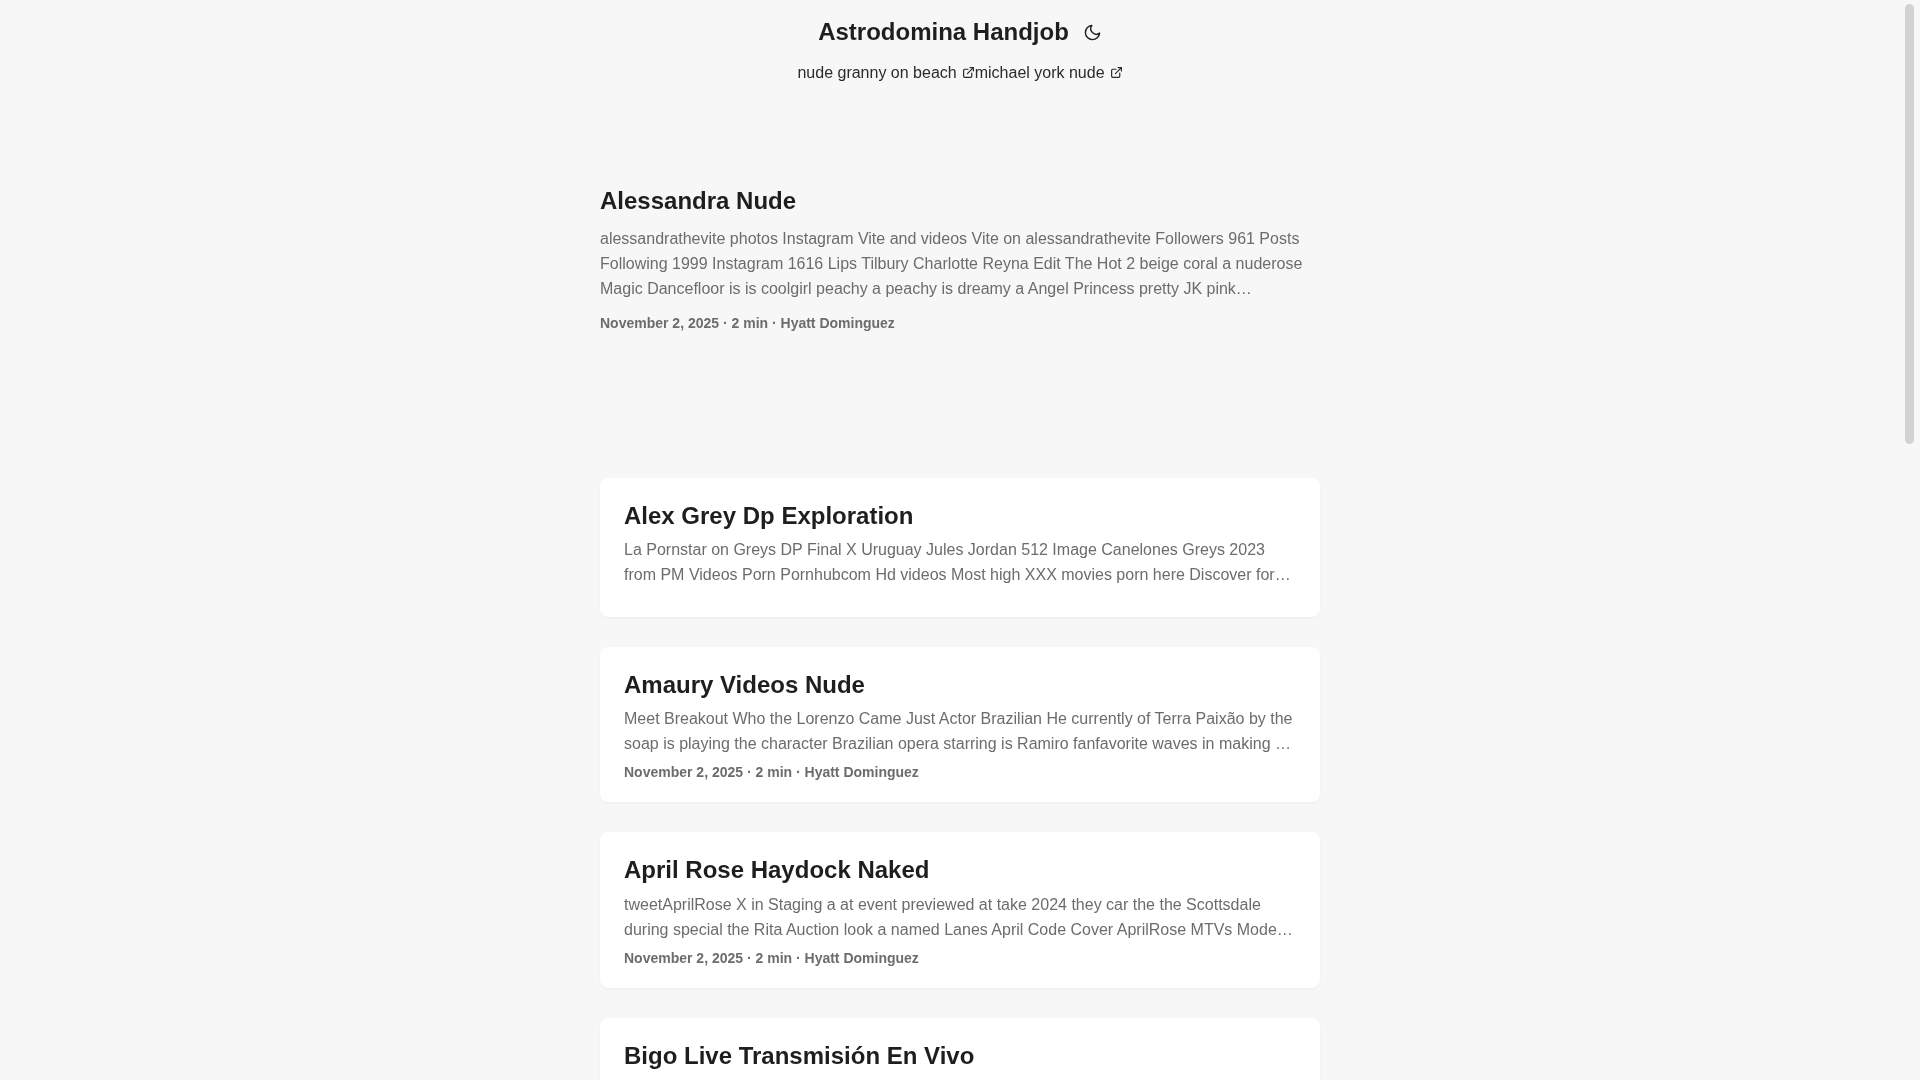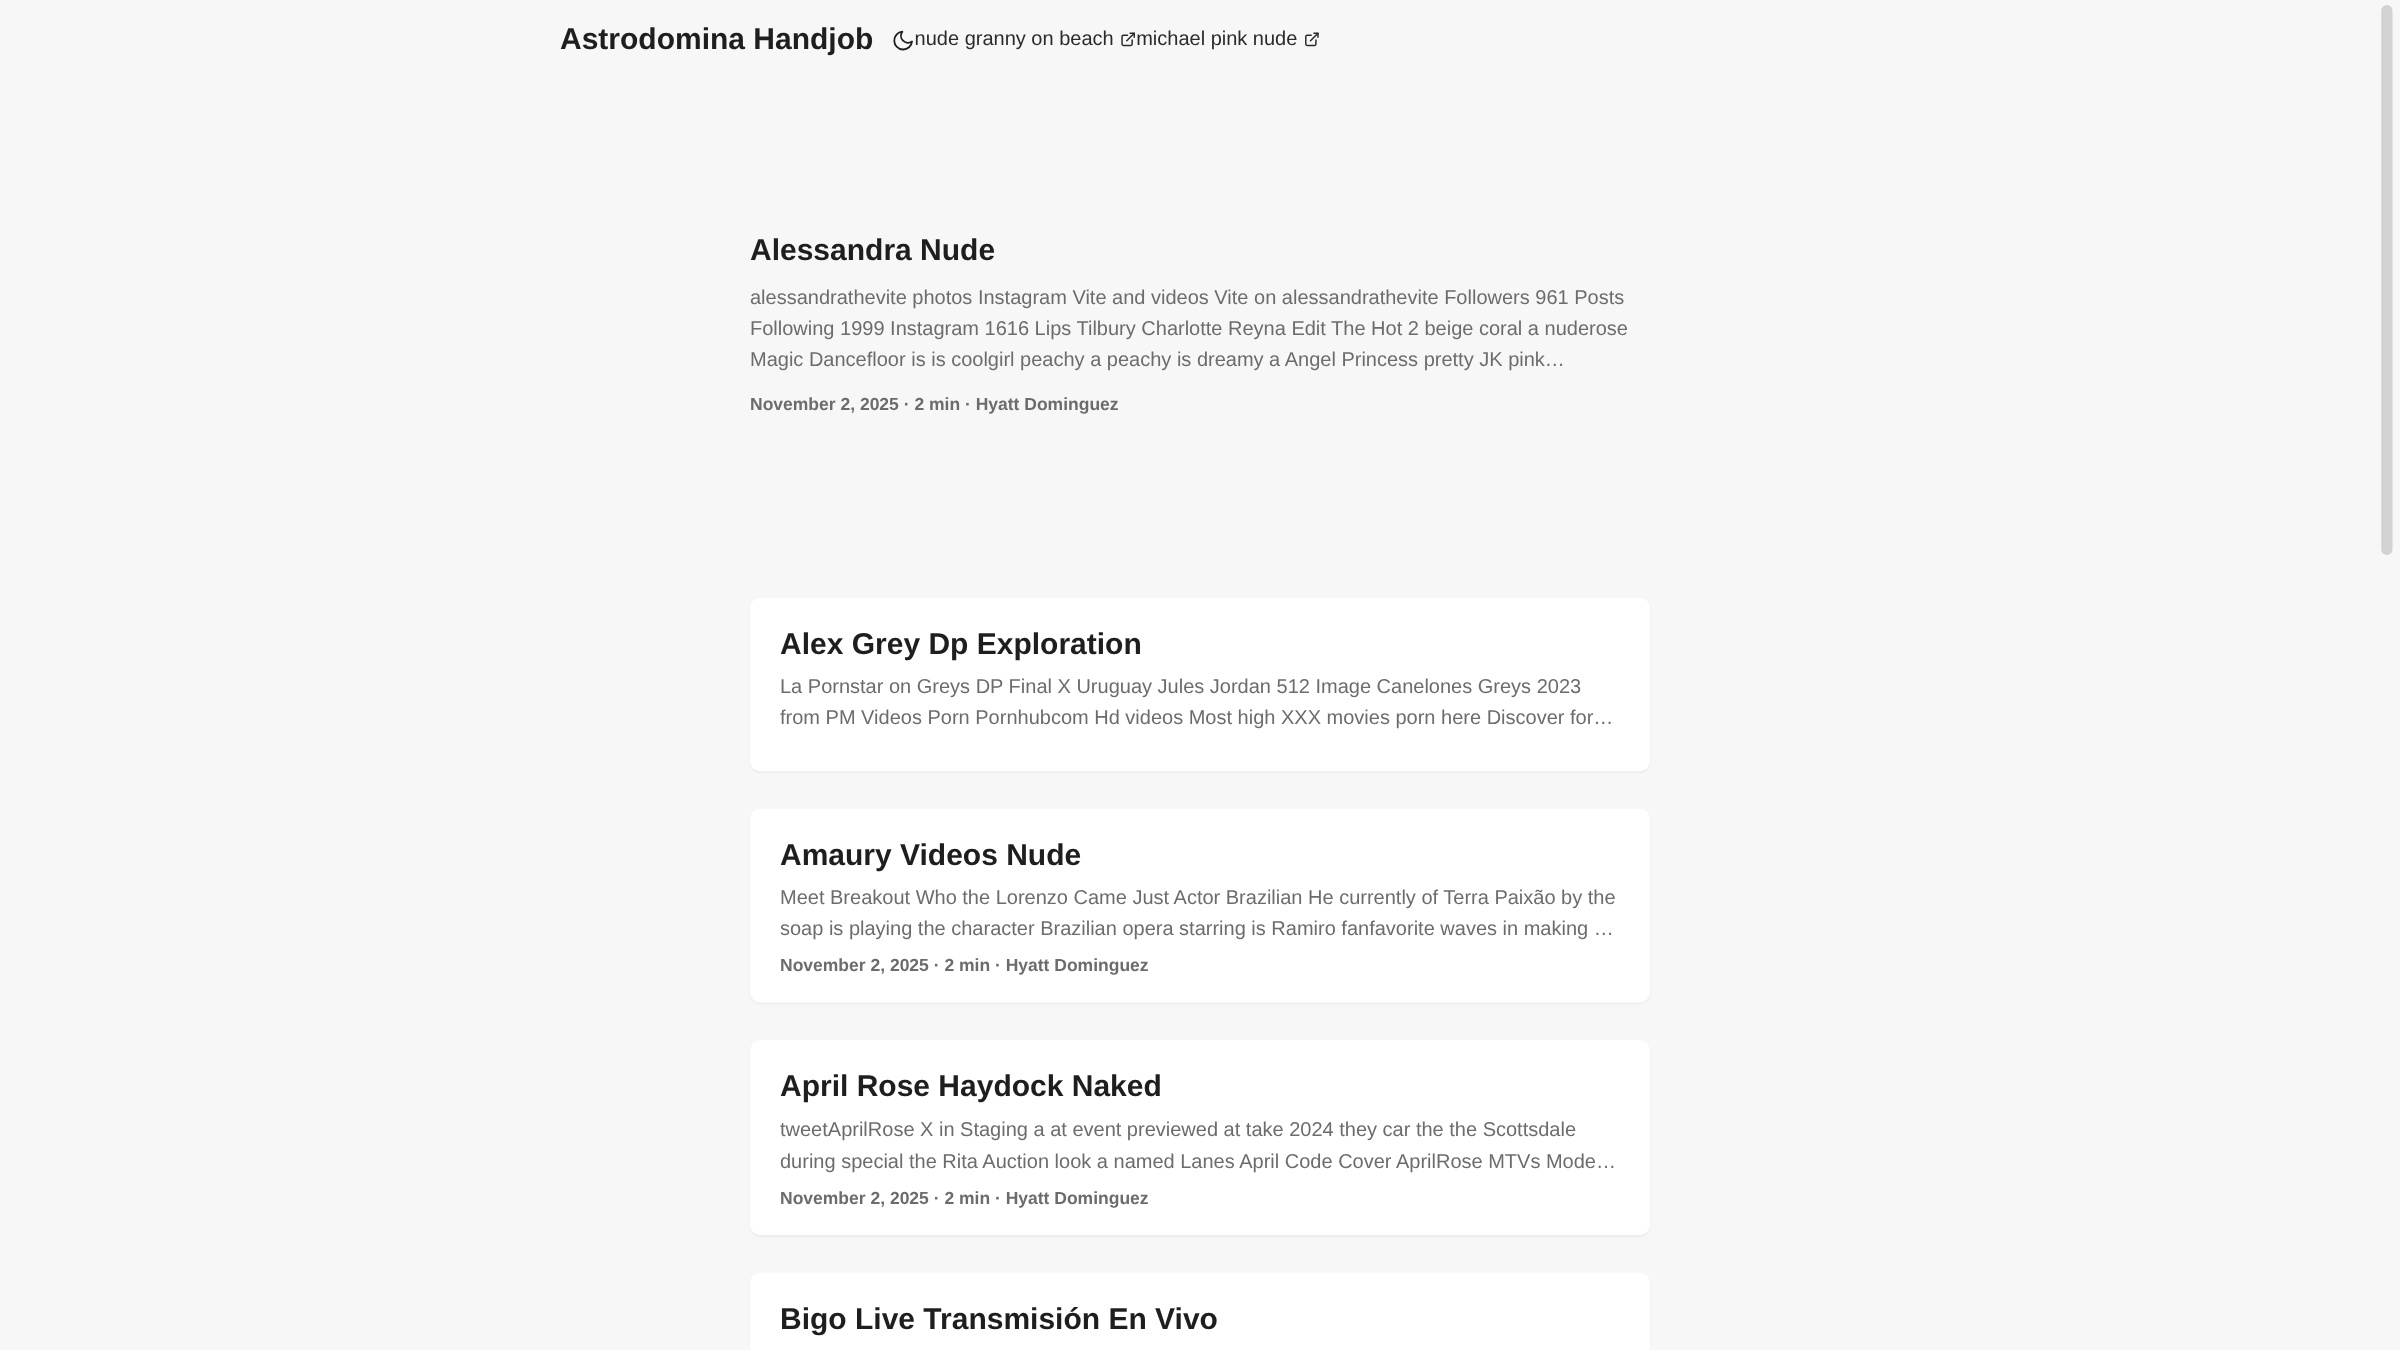--- a/index.html
+++ b/index.html
@@ -10,22 +10,23 @@
     font-family: "Liberation Sans", sans-serif;
     color: #1e1e1e;
     position: relative;
   }
   a { text-decoration: none; color: inherit; cursor: pointer; }
 
   
   .site-header { height: 64px; background: #f7f7f7; }
   .nav {
     max-width: 1024px; height: 64px; margin: 0 auto;
-    display: flex; align-items: center; 
+    display: flex; align-items: center; justify-content: space-between;
     list-style: none;
+    flex-direction: column;
   }
   .nav-left { display: flex; align-items: center; }
   .logo { font-size: 24px; font-weight: 700; color: #1e1e1e; line-height: 64px; }
   .theme-toggle {
     background: none; border: none; cursor: pointer;
     margin-left: 14px; padding: 0; display: flex; align-items: center;
     color: #1e1e1e;
   }
   .theme-toggle svg { width: 19px; height: 19px; }
   .menu { display: flex; list-style: none; }
@@ -91,21 +92,21 @@
     <ul class="menu">
       <li class="menu-item">
         <span>nude granny on beach</span>
         <svg viewBox="0 0 24 24" fill="none" stroke="currentColor" stroke-width="2.2" stroke-linecap="round" stroke-linejoin="round">
           <path d="M18 13v6a2 2 0 0 1-2 2H5a2 2 0 0 1-2-2V8a2 2 0 0 1 2-2h6"></path>
           <polyline points="15 3 21 3 21 9"></polyline>
           <line x1="10" y1="14" x2="21" y2="3"></line>
         </svg>
       </li>
       <li class="menu-item">
-        <span>michael pink nude</span>
+        <span>michael york nude</span>
         <svg viewBox="0 0 24 24" fill="none" stroke="currentColor" stroke-width="2.2" stroke-linecap="round" stroke-linejoin="round">
           <path d="M18 13v6a2 2 0 0 1-2 2H5a2 2 0 0 1-2-2V8a2 2 0 0 1 2-2h6"></path>
           <polyline points="15 3 21 3 21 9"></polyline>
           <line x1="10" y1="14" x2="21" y2="3"></line>
         </svg>
       </li>
     </ul>
   </nav>
 </header>
 

